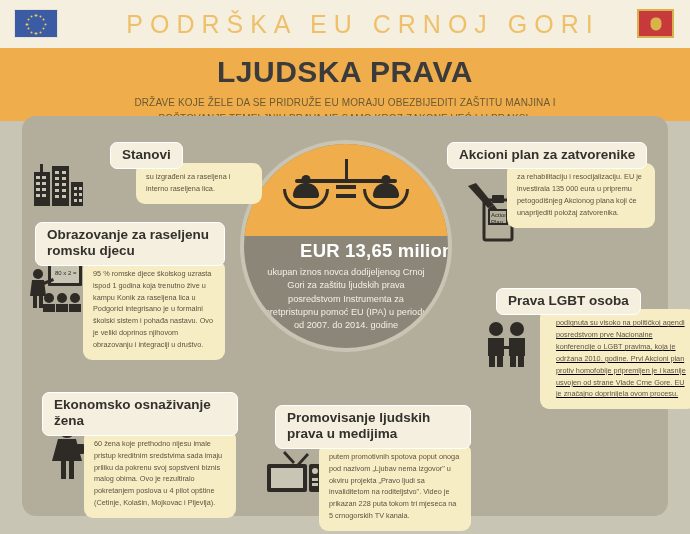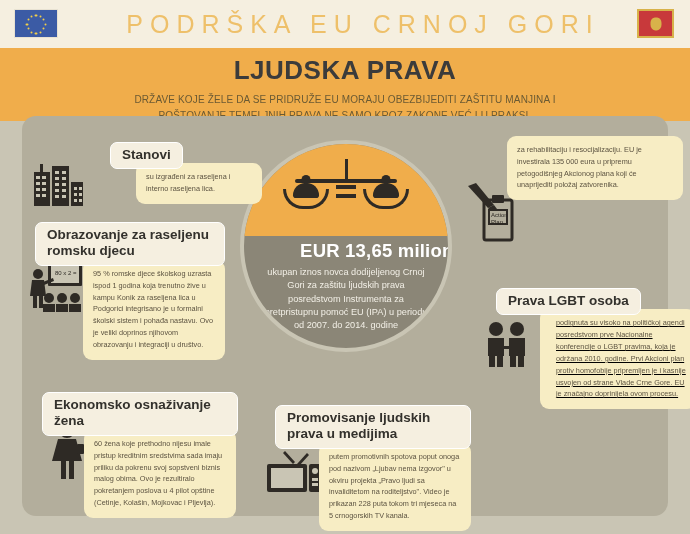--- a/index.html
+++ b/index.html
@@ -38,21 +38,21 @@
     position: absolute; left: 50%; top: 50%; transform: translate(-50%,-50%);
     width: 11px; height: 13px; background: #d8b24a; border-radius: 40% 40% 45% 45%;
   }
 
   
   .band {
     position: absolute; top: 48px; left: 0; width: 690px; height: 73px;
     background: #f0ad4b; text-align: center; padding-top: 7px;
   }
   .band-title {
-    font-size: 26px; font-weight: bold; color: #3b3b3b; letter-spacing: 0.5px;
+    font-size: 30px; font-weight: bold; color: #3b3b3b; letter-spacing: 0.5px;
   }
   .band-sub {
     margin-top: 6px; font-size: 10px; color: #6b5a33; line-height: 1.55;
     letter-spacing: 0.15px; padding: 0 100px;
   }
 
   
   .panel {
     position: absolute; top: 116px; left: 22px; width: 646px; height: 400px;
     background: #b3ae9c; border-radius: 14px;
@@ -119,21 +119,21 @@
 
   #b-ekon { left: 42px; top: 392px; width: 196px; }
   #b-ekon .bubble { margin-top: -6px; margin-left: 42px; width: 152px; }
   #i-ekon { left: 48px; top: 420px; }
 
   #b-media { left: 275px; top: 405px; width: 196px; }
   #b-media .bubble { margin-top: -6px; margin-left: 44px; width: 152px; }
   #i-media { left: 265px; top: 450px; }
 
   #b-akcioni { left: 447px; top: 142px; width: 236px; }
-  #b-akcioni .bubble { margin-top: -6px; margin-left: 60px; width: 176px; }
+  #b-akcioni .bubble { margin-top: -6px; margin-left: 60px; width: 148px; }
   #i-akcioni { left: 466px; top: 182px; }
 
   #b-lgbt { left: 496px; top: 288px; width: 200px; text-decoration: underline; }
   #b-lgbt .bubble { margin-top: -6px; margin-left: 44px; width: 156px; padding-left: 16px; }
   #i-lgbt { left: 484px; top: 320px; }
 
   
   .ic { fill: #2e2a25; }
 </style>
 </head>
@@ -297,20 +297,21 @@
       <rect x="18" y="18" width="28" height="40" rx="2" fill="none" stroke="#2e2a25" stroke-width="3"></rect>
       <rect class="ic" x="26" y="13" width="12" height="8" rx="1"></rect>
       <rect x="23" y="28" width="18" height="14" fill="none" stroke="#2e2a25" stroke-width="2"></rect>
       <text x="25" y="35" font-size="6" fill="#2e2a25" font-family="'Liberation Sans',sans-serif">Action</text>
       <text x="25" y="42" font-size="6" fill="#2e2a25" font-family="'Liberation Sans',sans-serif">Plan</text>
       <path class="ic" d="M2 4 l8 -3 l18 22 l-6 3 z"></path>
       <path class="ic" d="M22 26 l6 -3 l3 4 l-6 2z"></path>
     </svg>
   </div>
   <div class="block" id="b-akcioni">
+    <div class="title-tag">Akcioni plan za zatvorenike</div>
     <div class="bubble">za rehabilitaciju i resocijalizaciju. EU je investirala 135 000 eura u pripremu petogodišnjeg Akcionog plana koji će unaprijediti položaj zatvorenika.</div>
   </div>
 
   <div class="icon-box" id="i-lgbt">
     <svg width="46" height="48" viewBox="0 0 46 48">
       <circle class="ic" cx="12" cy="9" r="7"></circle>
       <path class="ic" d="M4 18 h16 v18 h-16z"></path>
       <rect class="ic" x="5" y="36" width="6" height="11"></rect>
       <rect class="ic" x="13" y="36" width="6" height="11"></rect>
       <circle class="ic" cx="33" cy="9" r="7"></circle>

